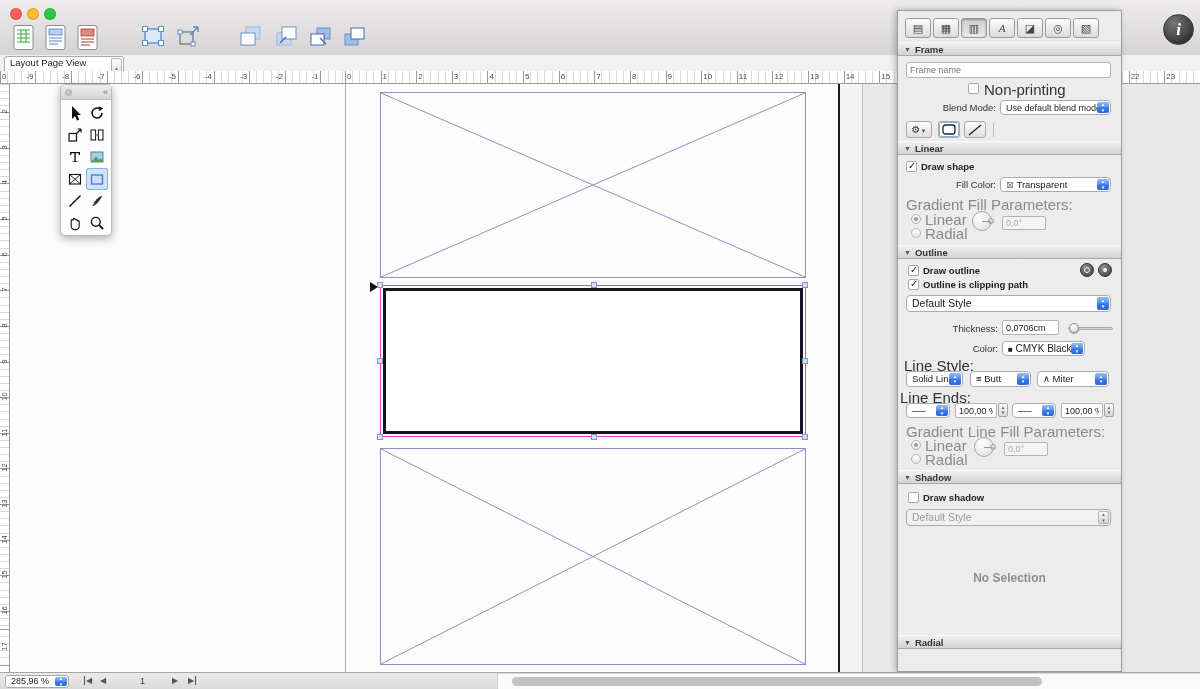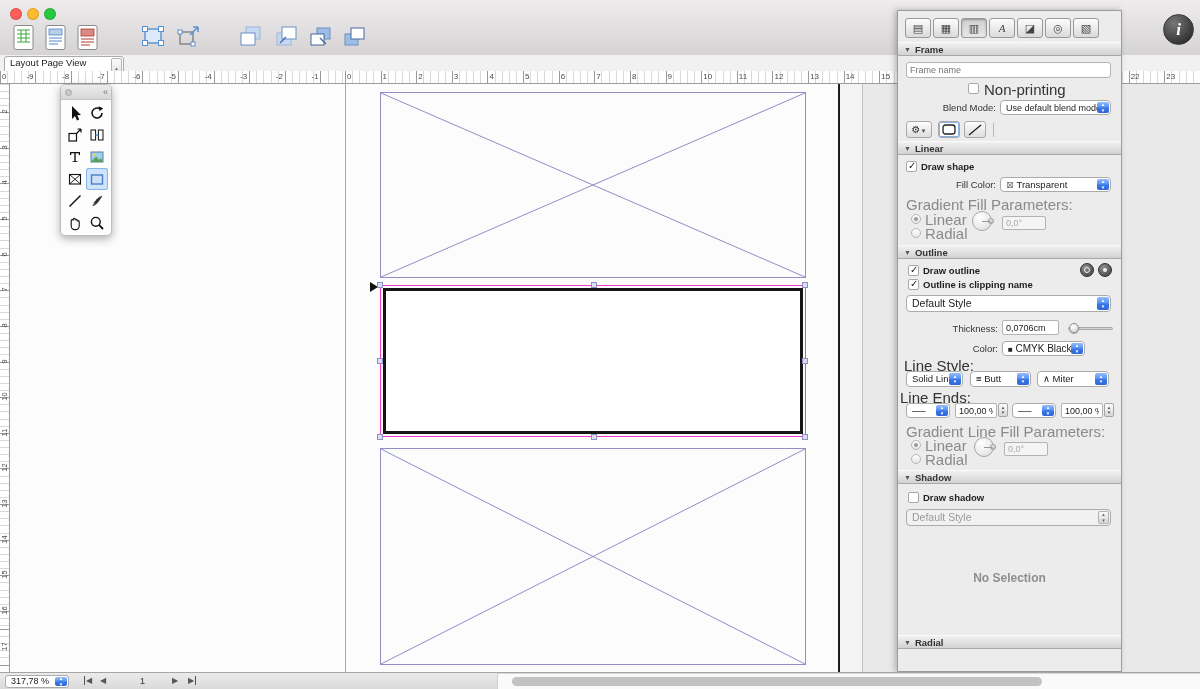--- a/index.html
+++ b/index.html
@@ -397,21 +397,21 @@
   <input class="field dis" style="left: 104px; top: 205px; width: 44px; height: 14px;" disabled="" value="0,0°">
 
   <div class="sech" style="top:234px">
     <span class="tri">▼</span><span>Outline</span>
   </div>
   <span class="cb on" style="left:10px;top:254px"></span>
   <span class="cblbl" style="left:25px;top:254px">Draw outline</span>
   <div class="rndbtn" style="left:182px;top:252px"></div>
   <div class="rndbtn dot" style="left:200px;top:252px"></div>
   <span class="cb on" style="left:10px;top:268px"></span>
-  <span class="cblbl" style="left:25px;top:268px">Outline is clipping name</span>
+  <span class="cblbl" style="left:25px;top:268px">Outline is clipping path</span>
   <div class="dd" style="left:8px;top:284px;width:205px;height:17px;line-height:15px;font-size:10.5px">
     <span>Default Style</span>
     <span class="bst">
         <span>▲</span>
         <span>▼</span>
       </span>
   </div>
   <div class="lblr" style="left:0;top:310px;width:100px">Thickness:</div>
   <input class="field" style="left: 104px; top: 309px; width: 57px; height: 15px;" value="0,0706cm">
   <div class="slider" style="left:170px;top:316px;width:45px"></div>
@@ -498,21 +498,21 @@
 
   <div class="sech" style="top:624px">
     <span class="tri">▼</span><span>Radial</span>
   </div>
 </div>
 
 <div class="info"><span>i</span></div>
 
 <div class="status">
   <div class="dd" style="left:5px;top:2px;width:64px;height:13px;line-height:11px;font-size:9px;border-radius:3px">
-    <span>317,78 %</span>
+    <span>285,96 %</span>
     <span class="bst">
         <span>▲</span>
         <span>▼</span>
       </span>
   </div>
   <span class="navg" style="left:84px;border-left:1px solid #555;padding-left:1px">◀</span>
   <span class="navg" style="left:100px">◀</span>
   <span class="navg" style="left:140px;font-size:9px;color:#333">1</span>
   <span class="navg" style="left:172px">▶</span>
   <span class="navg" style="left:188px;border-right:1px solid #555;padding-right:1px">▶</span>

